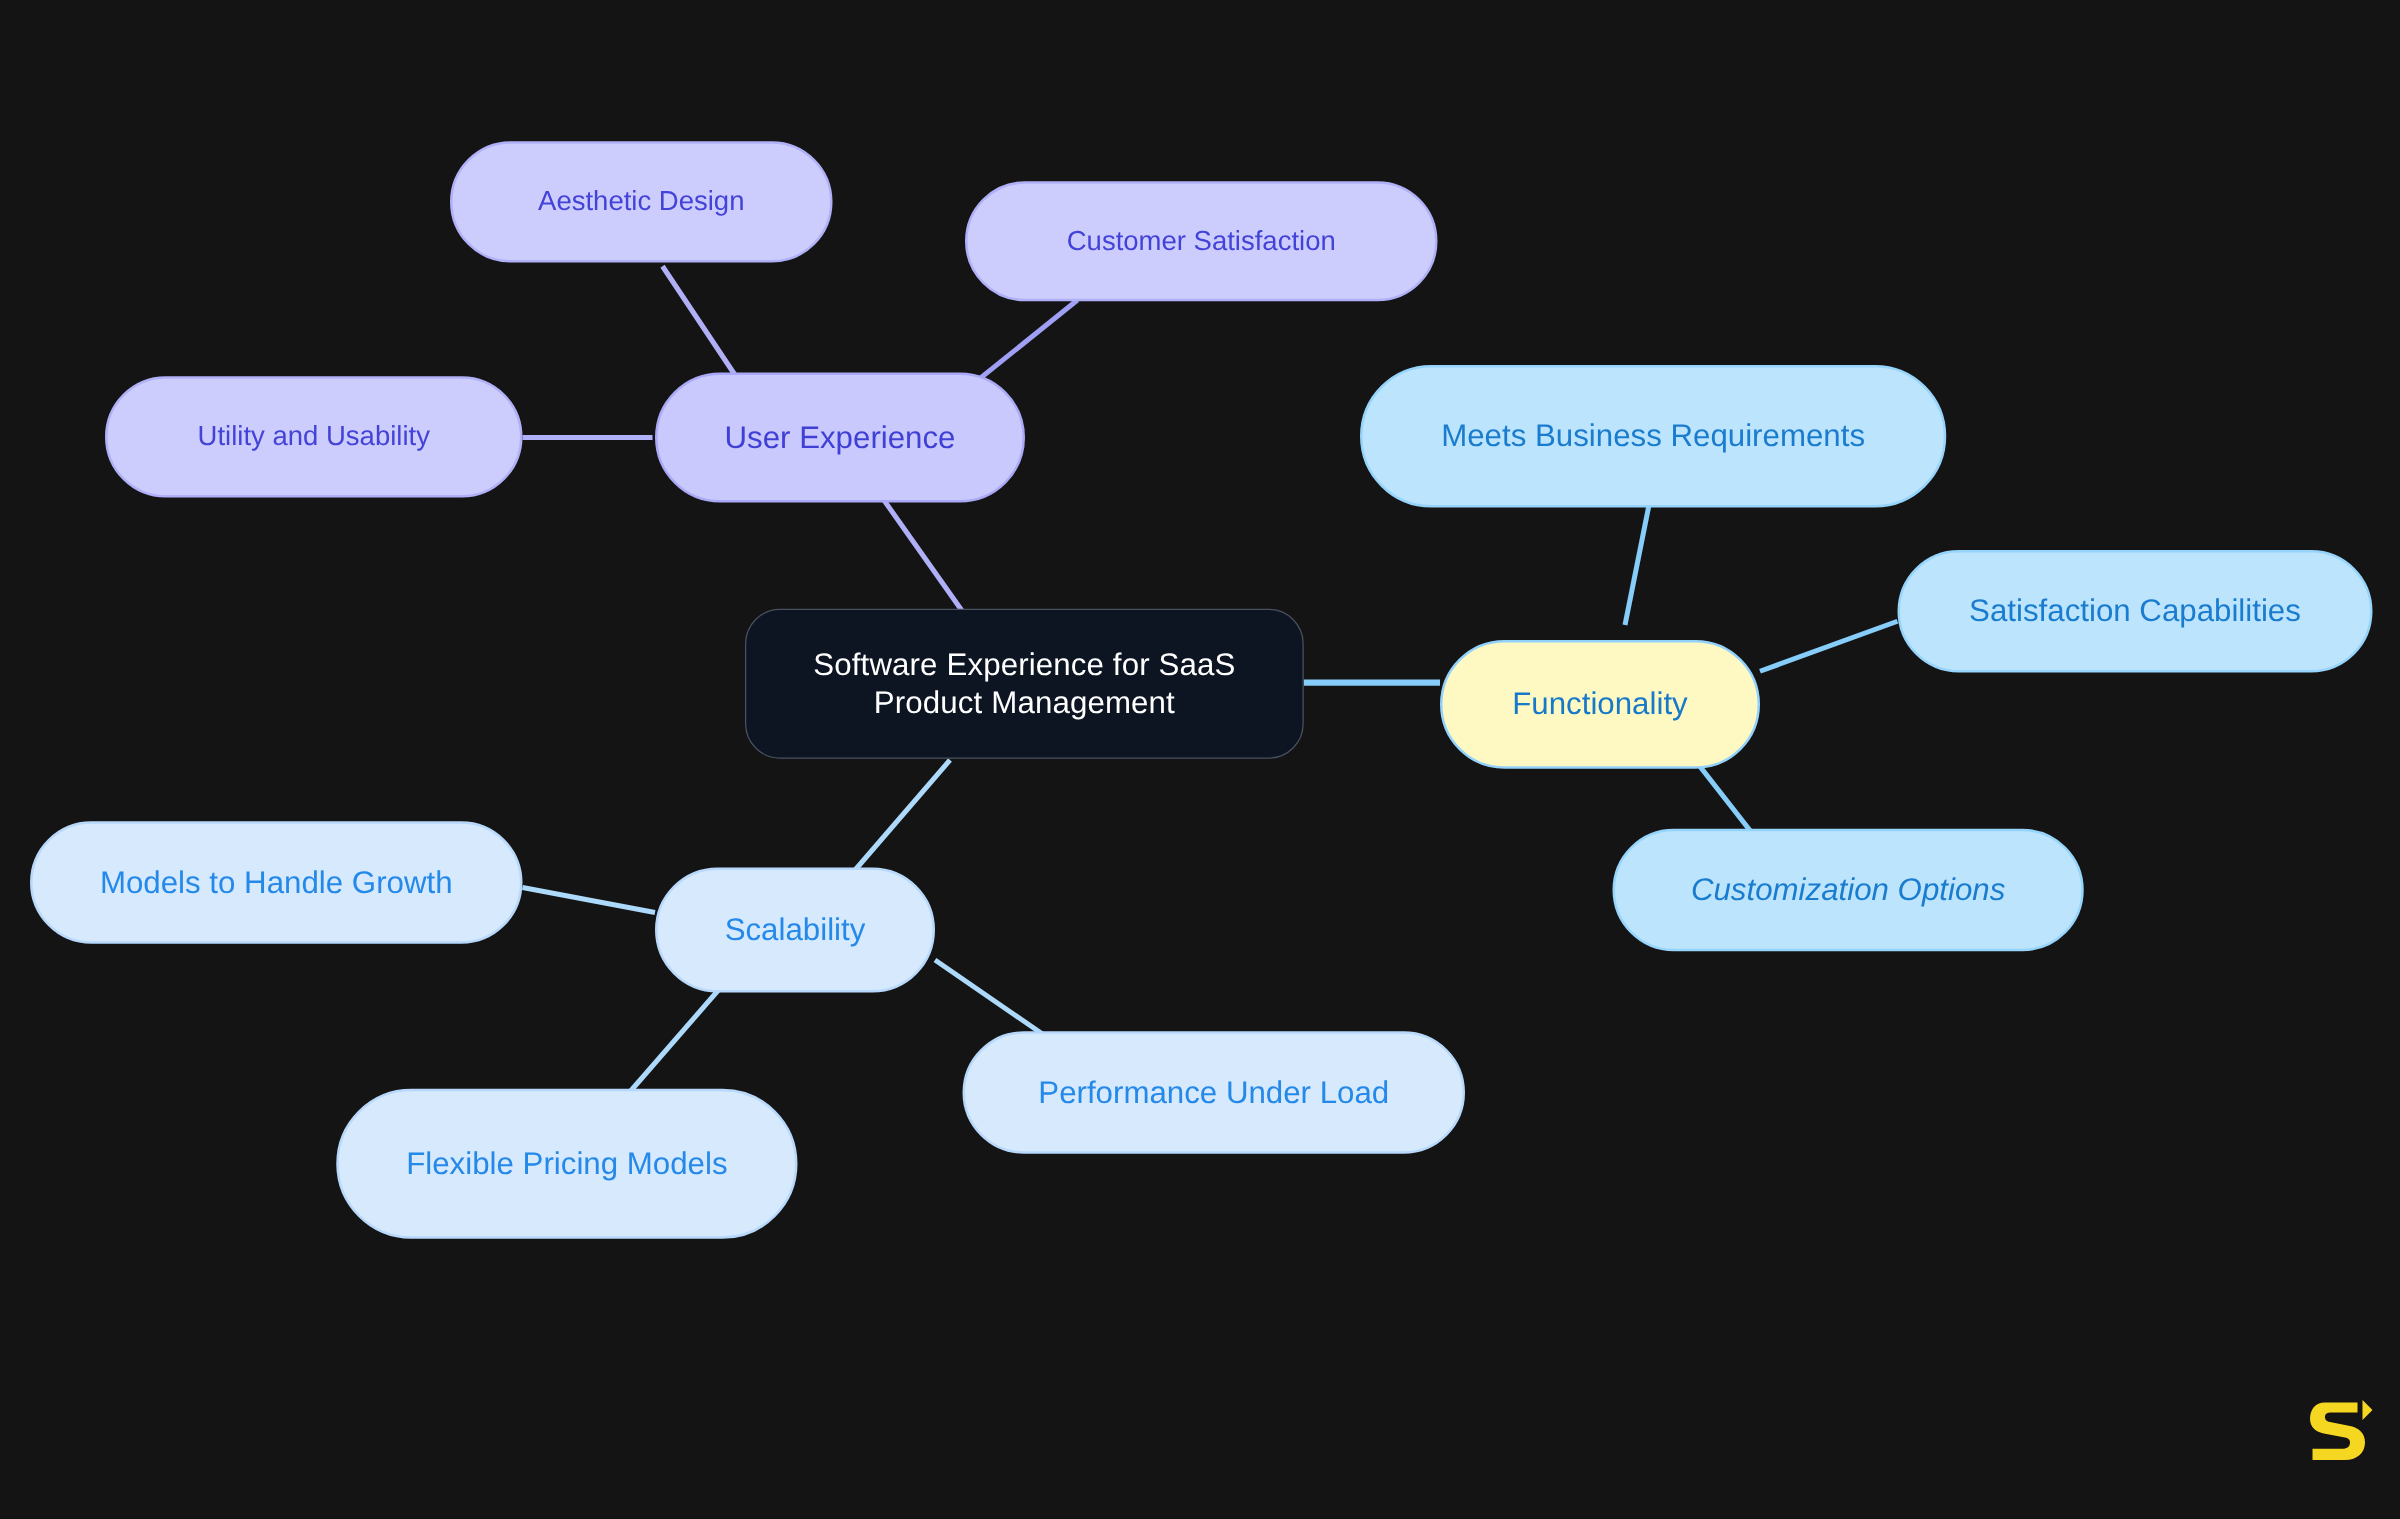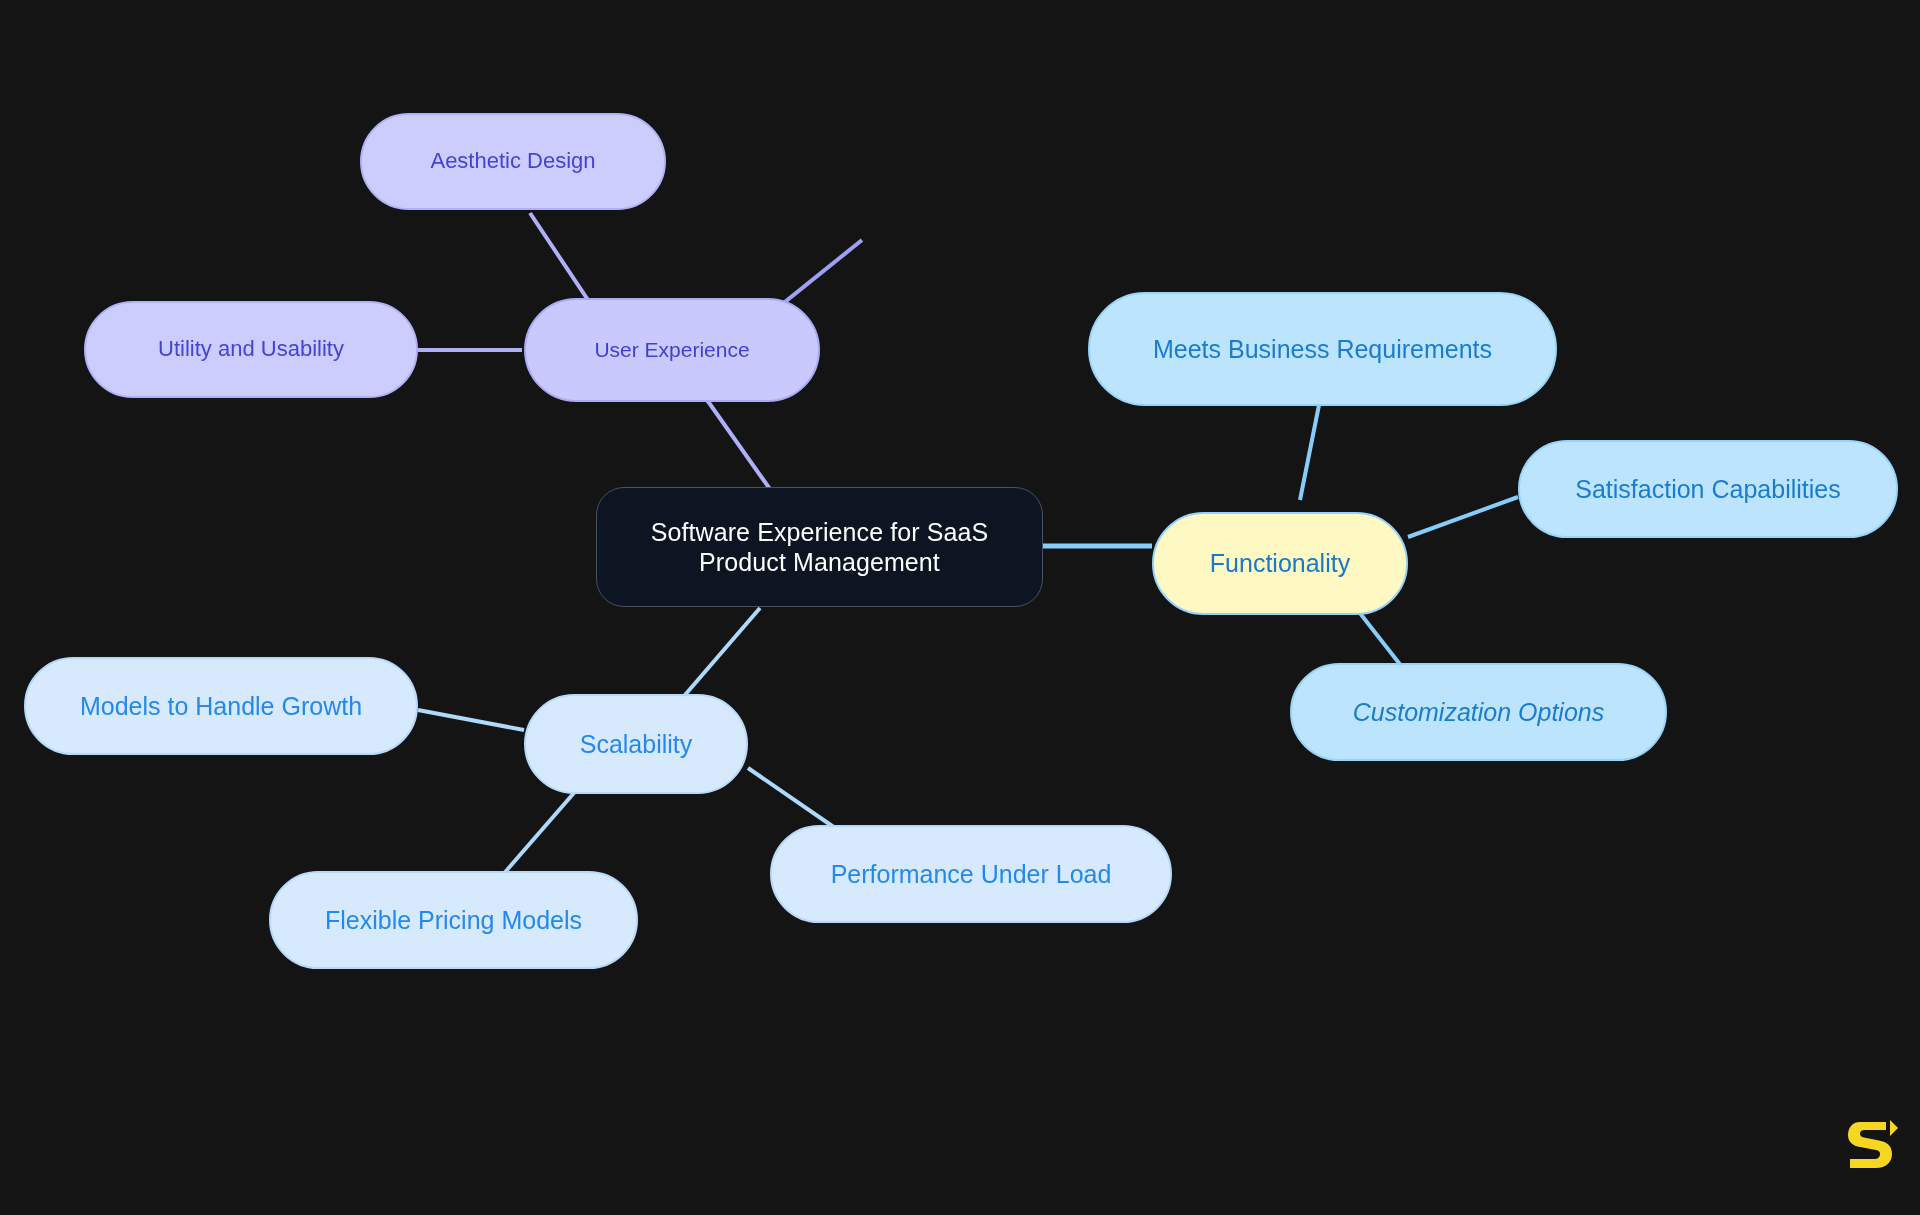--- a/index.html
+++ b/index.html
@@ -28,21 +28,21 @@
     border: 1.6px solid #4a5160;
     color: #ffffff;
     border-radius: 28px;
     font-size: 25px;
     letter-spacing: .1px;
   }
 
   
   .node.ux-root {
     background: #c9c9fd; border: 2px solid #a9a9f7;
-    color: #4040d6; font-size: 21px;
+    color: #4040d6; font-size: 25px;
   }
   .node.ux-leaf {
     background: #cdcdfd; border: 2px solid #b0b0f8;
     color: #4343d8; font-size: 22px;
   }
 
   
   .node.fn-root {
     background: #fef9c3; border: 2px solid #93d2fb;
     color: #1779c9; font-size: 25px; margin-top: 18px;
@@ -96,36 +96,37 @@
     <line x1="748" y1="768" x2="838" y2="830" stroke="#addafb" stroke-width="4"></line>
   </svg>
 
   <div class="node central" style="left:596px; top:487px; width:447px; height:120px;">Software Experience for SaaS
 Product Management</div>
 
   <div class="node ux-root" style="left:524px; top:298px; width:296px; height:104px;">User Experience</div>
 
   <div class="node ux-leaf" style="left:360px; top:113px; width:306px; height:97px;">Aesthetic Design</div>
 
+  <div class="node ux-leaf" style="left:772px; top:145px; width:378px; height:96px;">Customer Satisfaction</div>
 
   <div class="node ux-leaf" style="left:84px; top:301px; width:334px; height:97px;">Utility and Usability</div>
 
   <div class="node fn-root" style="left:1152px; top:494px; width:256px; height:103px;">Functionality</div>
 
   <div class="node fn-leaf" style="left:1088px; top:292px; width:469px; height:114px;">Meets Business Requirements</div>
 
   <div class="node fn-leaf" style="left:1518px; top:440px; width:380px; height:98px;">Satisfaction Capabilities</div>
 
   <div class="node fn-leaf" style="left:1290px; top:663px; width:377px; height:98px;font-style:italic;">Customization Options</div>
 
   <div class="node sc-root" style="left:524px; top:694px; width:224px; height:100px;">Scalability</div>
 
   <div class="node sc-leaf" style="left:24px; top:657px; width:394px; height:98px;">Models to Handle Growth</div>
 
-  <div class="node sc-leaf" style="left:269px; top:871px; width:369px; height:98px;">Flexible Pricing Models</div>
+  <div class="node sc-leaf" style="left:269px; top:871px; width:369px; height:120px;">Flexible Pricing Models</div>
 
   <div class="node sc-leaf" style="left:770px; top:825px; width:402px; height:98px;">Performance Under Load</div>
 
   <svg id="logo" viewBox="0 0 52 56">
     <path d="M40 6 L14 6 C6 6 2 12 2 19 C2 26 7 30 14 31 L30 34 C33 34.6 34 36 34 38 C34 41 32 43 28 43 L4 43 L4 52 L30 52 C40 52 46 46 46 38 C46 30 41 26 33 24.5 L18 21.5 C15 21 14 19.5 14 17.5 C14 15 16 14 19 14 L40 14 Z" fill="#f5d722"></path>
     <path d="M44 4 L52 12 L44 20 Z" fill="#f5d722"></path>
   </svg>
 
 </div>
 

